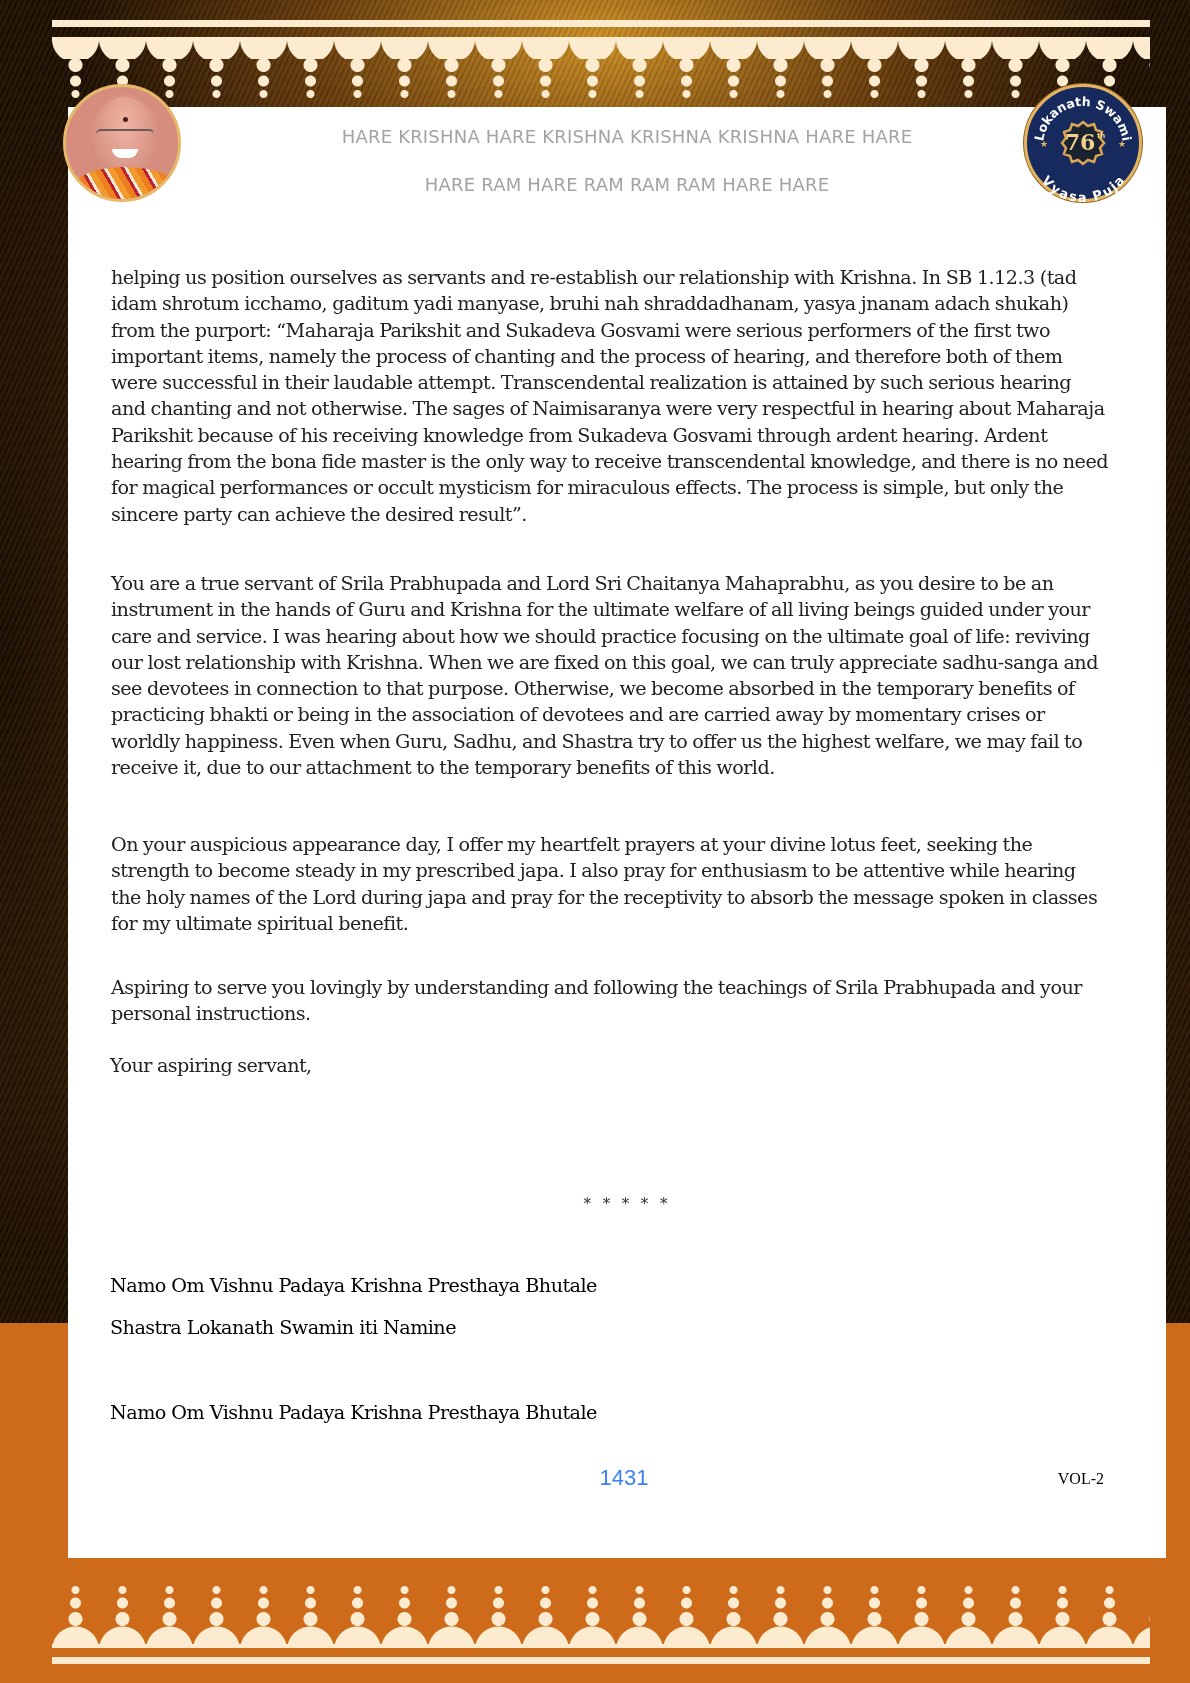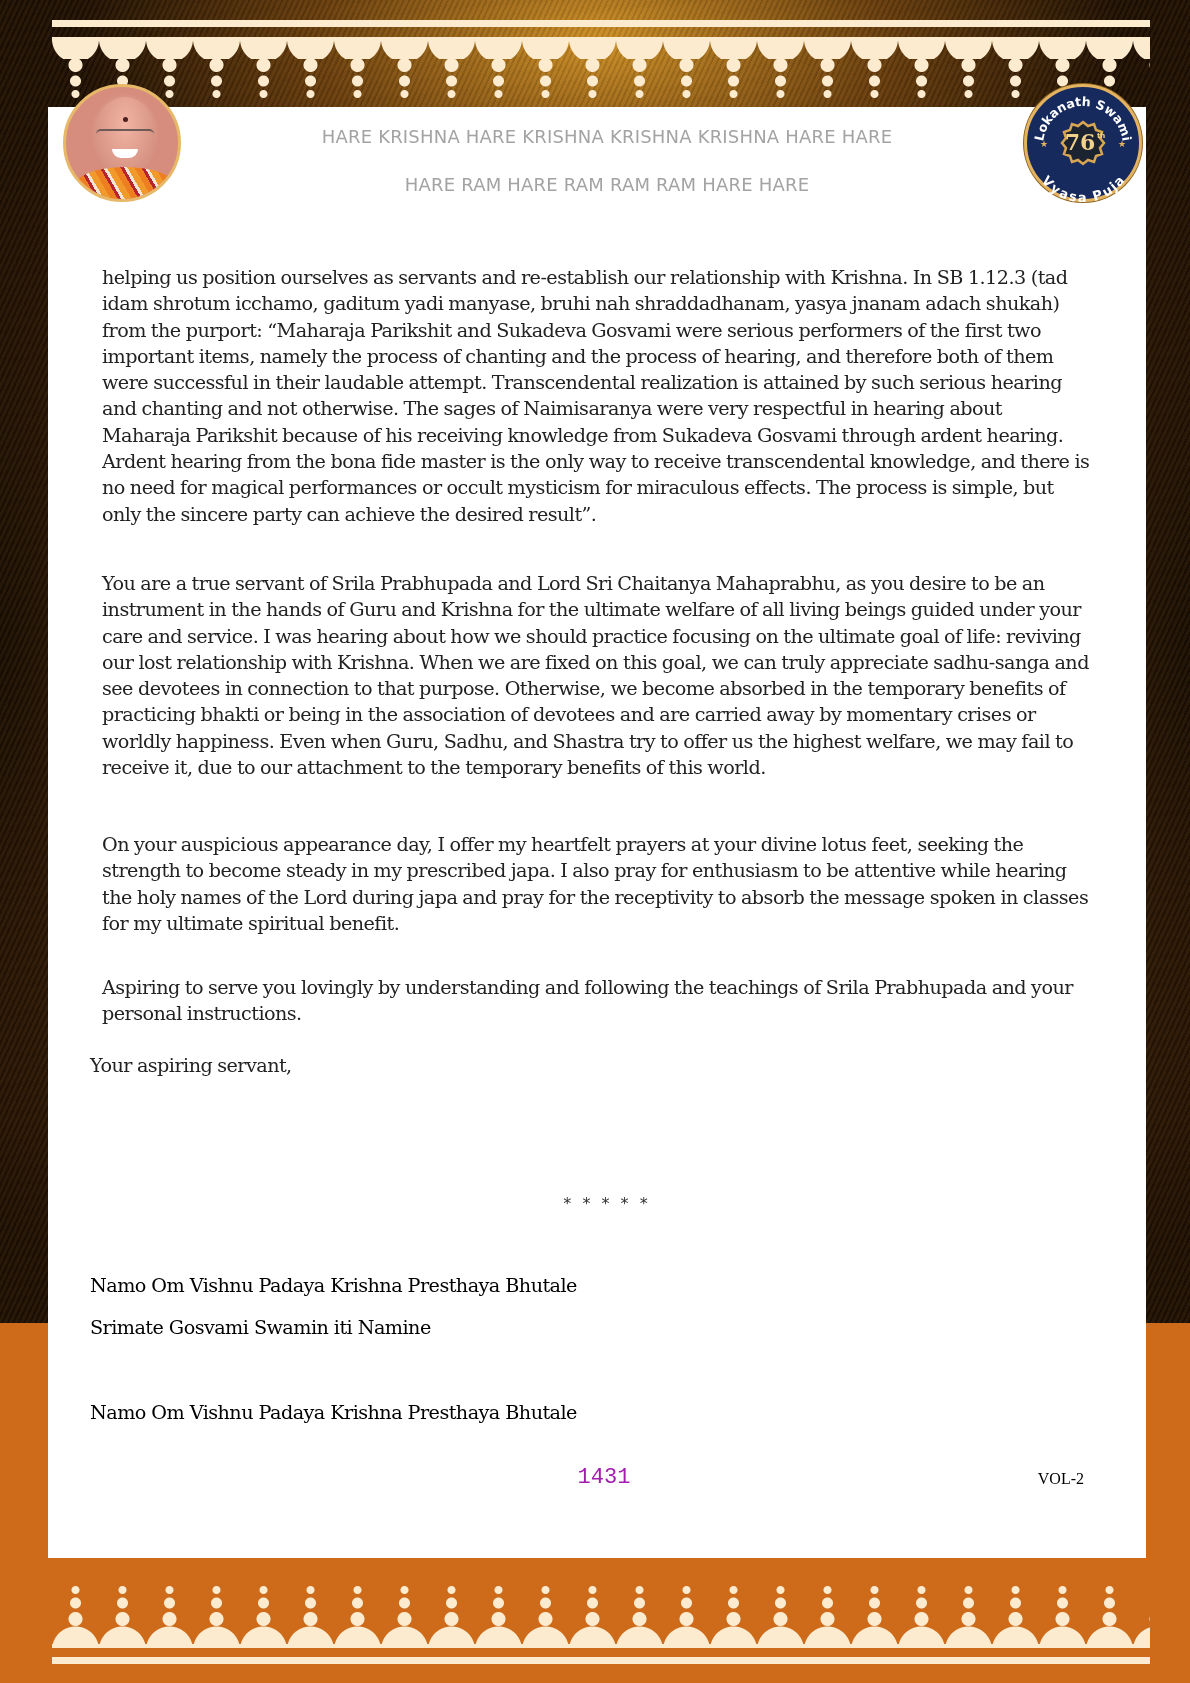--- a/index.html
+++ b/index.html
@@ -63,21 +63,21 @@
     background-size: 47px 22px;
     background-repeat: repeat-x;
     border-bottom: 4px solid #fdebd0;
   }
   .bottom-line {
     position: absolute; left: 52px; top: 1657px; width: 1098px; height: 7px; background: #fdebd0;
   }
 
   
   .page {
-    position: absolute; left: 48px; top: 107px; width: 1098px; height: 1451px; background: #ffffff;
+    position: absolute; left: 68px; top: 107px; width: 1098px; height: 1451px; background: #ffffff;
   }
   .mantra {
     position: absolute; left: 0; width: 1098px; text-align: center;
     font-family: "DejaVu Sans", sans-serif; font-size: 18px; color: #a3a3a3; letter-spacing: 0.2px;
   }
   .mantra.l1 { top: 19px; left: 10px; }
   .mantra.l2 { top: 67px; left: 10px; }
 
   .photo {
     position: absolute; left: 63px; top: 84px; width: 118px; height: 118px; border-radius: 50%;
@@ -112,21 +112,21 @@
     background: #172a5e; border: 3px solid #e3b361;
     box-shadow: 0 0 0 1px #8d6520;
   }
   .badge svg { position: absolute; left: -3px; top: -3px; }
 
   .body-text {
     position: absolute; left: 42px; width: 1000px;
     font-family: "DejaVu Serif", serif; font-size: 19.2px; line-height: 26.3px; color: #222;
     letter-spacing: -0.55px; word-spacing: -0.5px;
   }
-  .body-text p { margin: 0 0 16px 12px; }
+  .body-text p { margin: 0 0 16px 1px; }
   .p1 { top: 158px; }
   .p2 { top: 464px; }
   .p3 { top: 725px; }
   .closing { top: 868px; }
   .sign { top: 946px; }
 
   .stars {
     position: absolute; left: 0; width: 1098px; top: 1087px; text-align: center;
     font-family: "DejaVu Sans", sans-serif; font-size: 16px; color: #333; letter-spacing: 3px;
     padding-left: 20px;
@@ -134,21 +134,21 @@
   .verse {
     position: absolute; left: 42px; font-family: "DejaVu Serif", serif; font-size: 19.2px; color: #000000;
     letter-spacing: -0.55px;
   }
   .v1 { top: 1167px; }
   .v2 { top: 1209px; }
   .v3 { top: 1294px; }
 
   .page-num {
     position: absolute; left: 0; width: 1098px; top: 1358px; text-align: center;
-    font-family: Liberation Mono, monospace; font-size: 22px; color: #a21caf; padding-left: 14px;
+    font-family: Liberation Sans, sans-serif; font-size: 22px; color: #3b82f6; padding-left: 14px;
   }
   .vol {
     position: absolute; right: 62px; top: 1363px;
     font-family: "Liberation Serif", serif; font-size: 16px; color: #000000;
   }
 </style>
 </head>
 <body>
 
 <div class="bg-top"></div>
@@ -174,21 +174,21 @@
   <div class="body-text p3">
     <p>On your auspicious appearance day, I offer my heartfelt prayers at your divine lotus feet, seeking the strength to become steady in my prescribed japa. I also pray for enthusiasm to be attentive while hearing the holy names of the Lord during japa and pray for the receptivity to absorb the message spoken in classes for my ultimate spiritual benefit.</p>
   </div>
   <div class="body-text sign">
     <div>Your aspiring servant,</div>
   </div>
 
   <div class="stars">* * * * *</div>
 
   <div class="verse v1">Namo Om Vishnu Padaya Krishna Presthaya Bhutale</div>
-  <div class="verse v2">Srimate Gosvami Swamin iti Namine</div>
+  <div class="verse v2">Shastra Lokanath Swamin iti Namine</div>
   <div class="verse v3">Namo Om Vishnu Padaya Krishna Presthaya Bhutale</div>
 
   <div class="page-num">1431</div>
   <div class="vol">VOL-2</div>
 </div>
 
 <div class="photo">
   <div class="face"></div>
   <div class="tilak"></div>
   <div class="glasses"></div>

